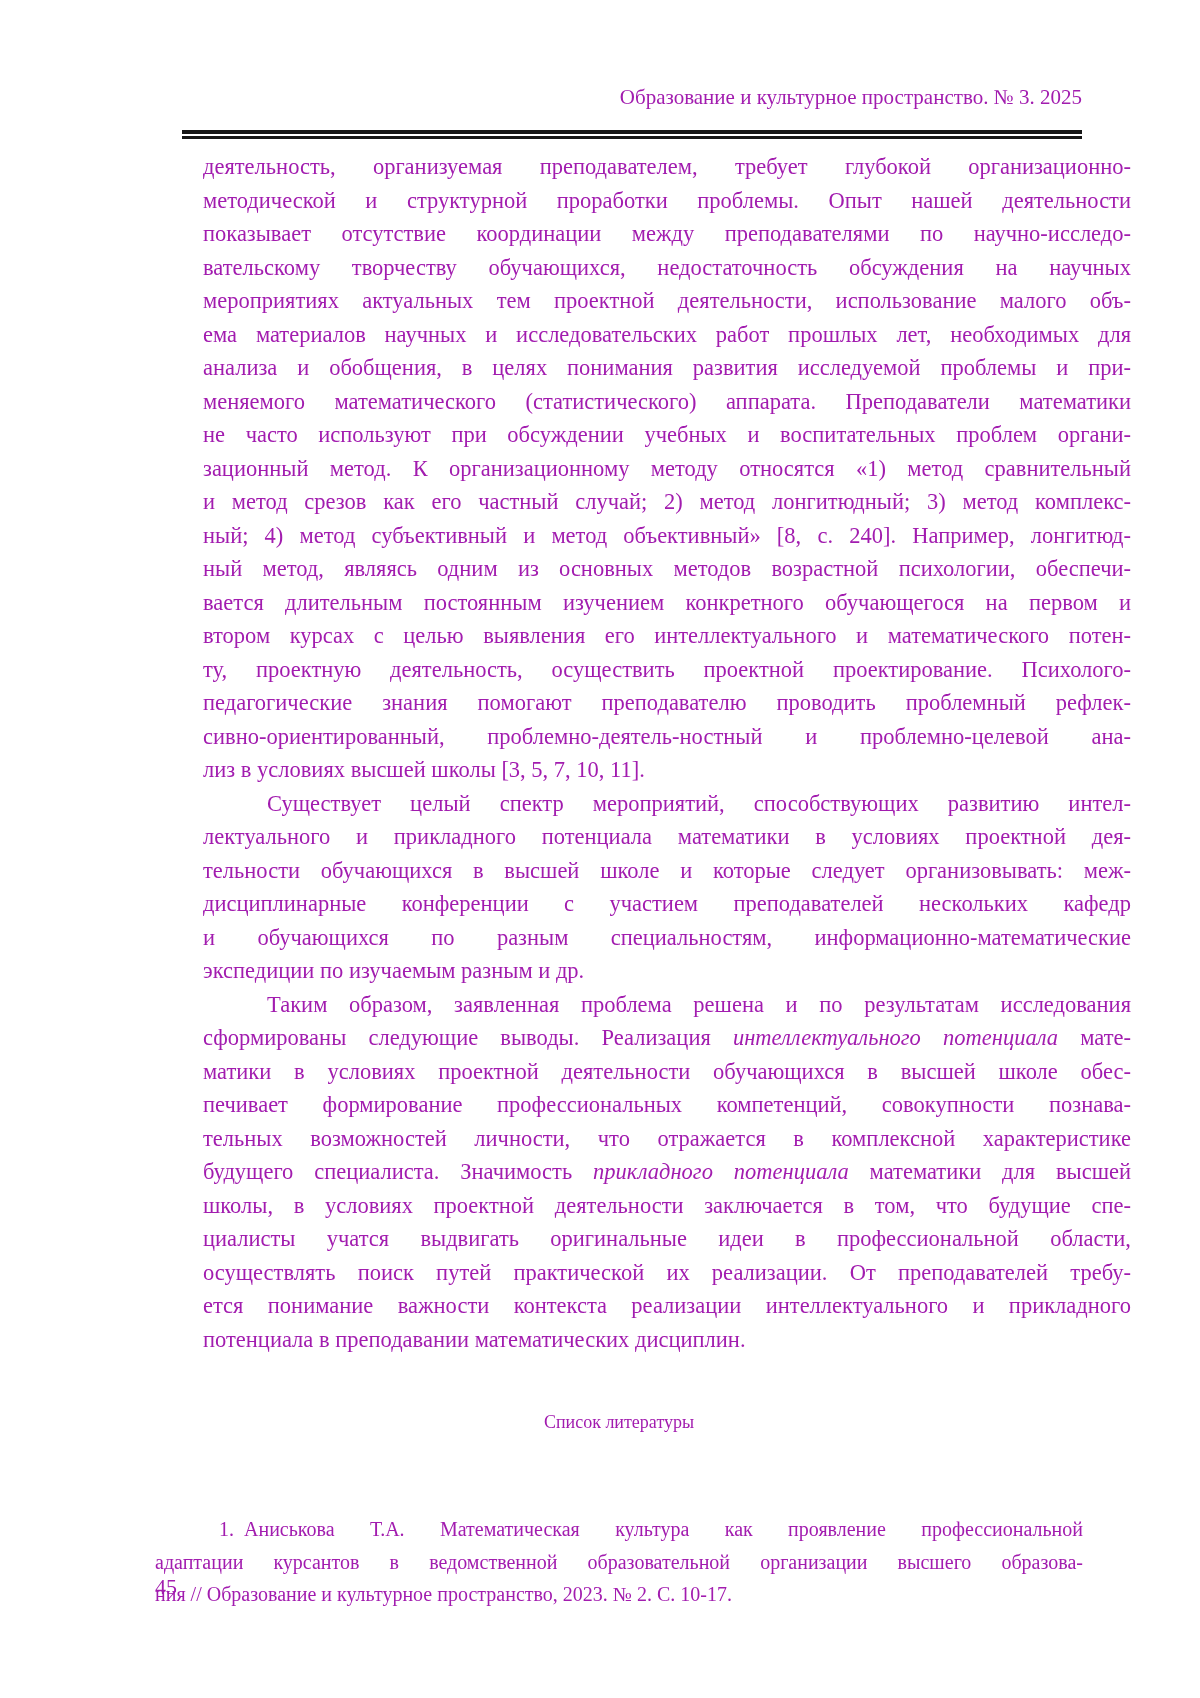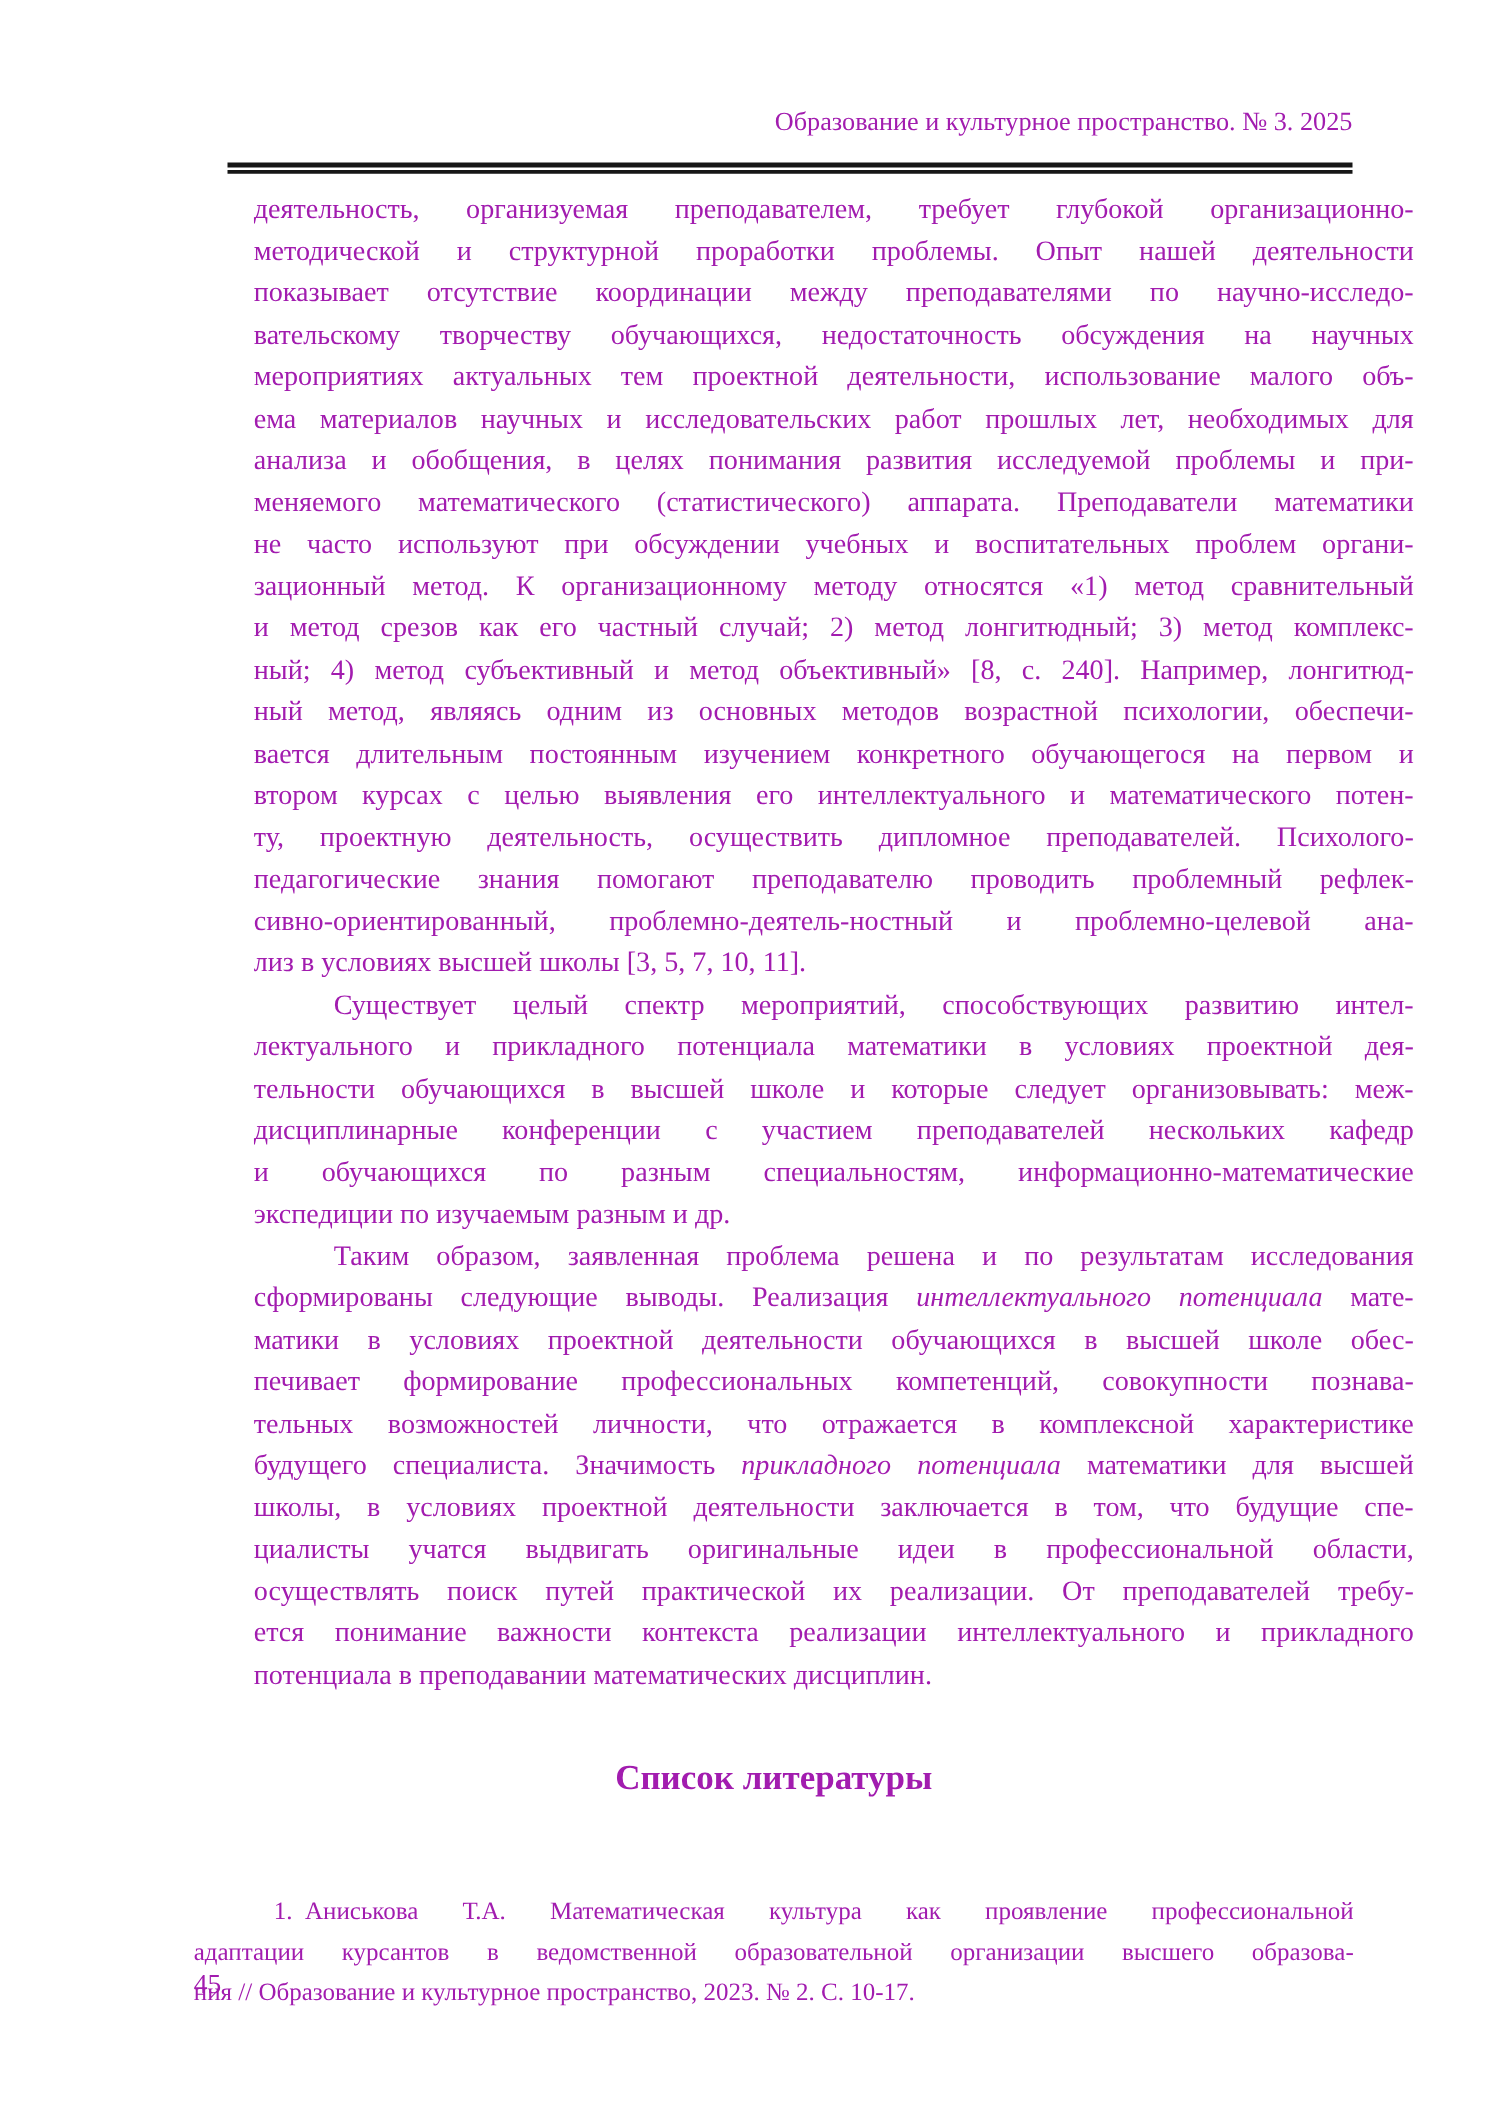--- a/index.html
+++ b/index.html
@@ -56,22 +56,22 @@
   }
   .line.indent {
     text-indent: 64px;
   }
   .ref-heading {
     position: absolute;
     left: 155px;
     top: 1406px;
     width: 928px;
     text-align: center;
-    font-weight: bold;
-    font-size: 28px;
+    font-weight: normal;
+    font-size: 18px;
     line-height: 33.5px;
   }
   .ref-list {
     position: absolute;
     left: 155px;
     top: 1465px;
     width: 928px;
     font-size: 20px;
     line-height: 32.5px;
     margin-top: 48px;
@@ -106,21 +106,21 @@
       <div class="line">ема материалов научных и исследовательских работ прошлых лет, необходимых для</div>
       <div class="line">анализа и обобщения, в целях понимания развития исследуемой проблемы и при-</div>
       <div class="line">меняемого математического (статистического) аппарата. Преподаватели математики</div>
       <div class="line">не часто используют при обсуждении учебных и воспитательных проблем органи-</div>
       <div class="line">зационный метод. К организационному методу относятся «1) метод сравнительный</div>
       <div class="line">и метод срезов как его частный случай; 2) метод лонгитюдный; 3) метод комплекс-</div>
       <div class="line">ный; 4) метод субъективный и метод объективный» [8, с. 240]. Например, лонгитюд-</div>
       <div class="line">ный метод, являясь одним из основных методов возрастной психологии, обеспечи-</div>
       <div class="line">вается длительным постоянным изучением конкретного обучающегося на первом и</div>
       <div class="line">втором курсах с целью выявления его интеллектуального и математического потен-</div>
-      <div class="line">ту, проектную деятельность, осуществить дипломное преподавателей. Психолого-</div>
+      <div class="line">ту, проектную деятельность, осуществить проектной проектирование. Психолого-</div>
       <div class="line">педагогические знания помогают преподавателю проводить проблемный рефлек-</div>
       <div class="line">сивно-ориентированный, проблемно-деятель-ностный и проблемно-целевой ана-</div>
       <div class="line para-end">лиз в условиях высшей школы [3, 5, 7, 10, 11].</div>
       <div class="line indent">Существует целый спектр мероприятий, способствующих развитию интел-</div>
       <div class="line">лектуального и прикладного потенциала математики в условиях проектной дея-</div>
       <div class="line">тельности обучающихся в высшей школе и которые следует организовывать: меж-</div>
       <div class="line">дисциплинарные конференции с участием преподавателей нескольких кафедр</div>
       <div class="line">и обучающихся по разным специальностям, информационно-математические</div>
       <div class="line para-end">экспедиции по изучаемым разным и др.</div>
       <div class="line indent">Таким образом, заявленная проблема решена и по результатам исследования</div>

